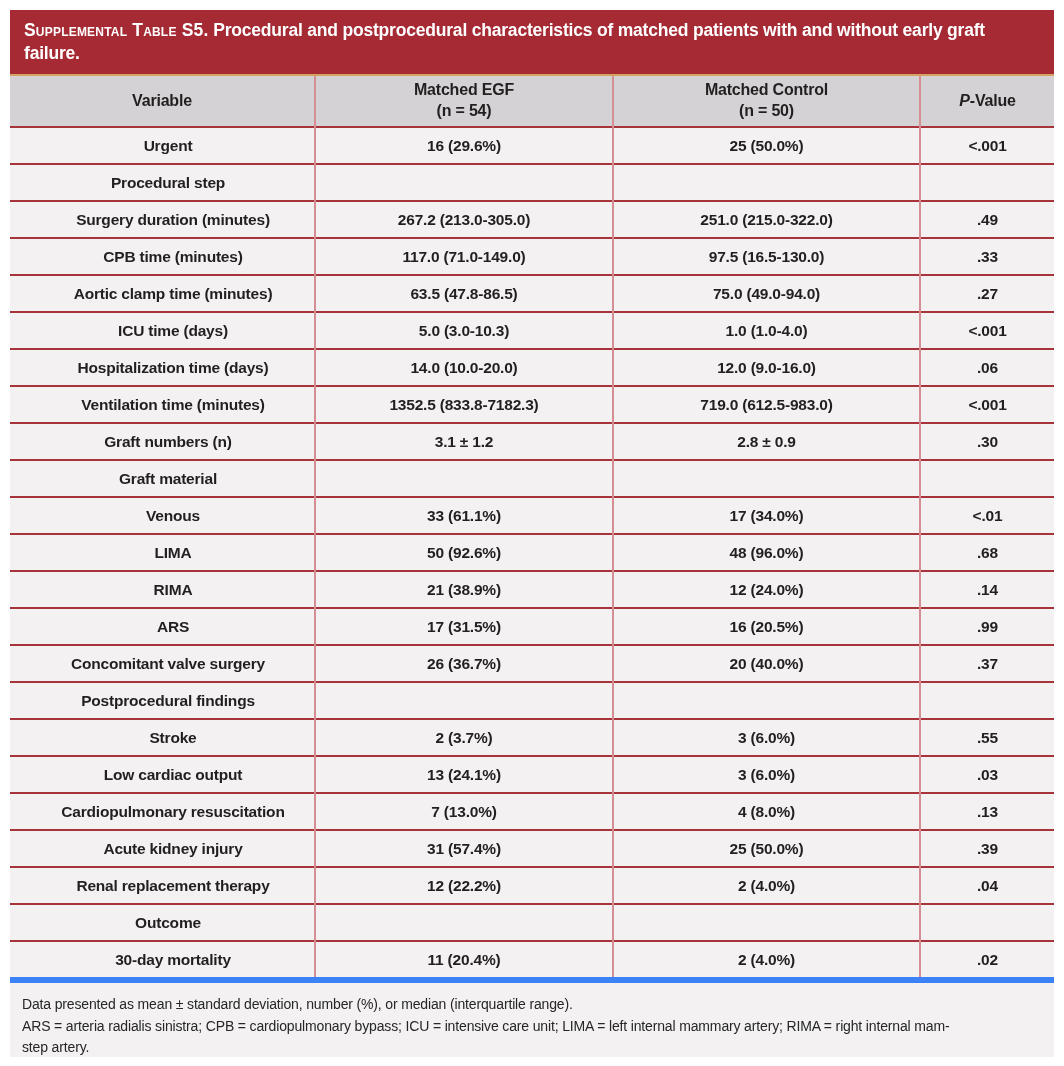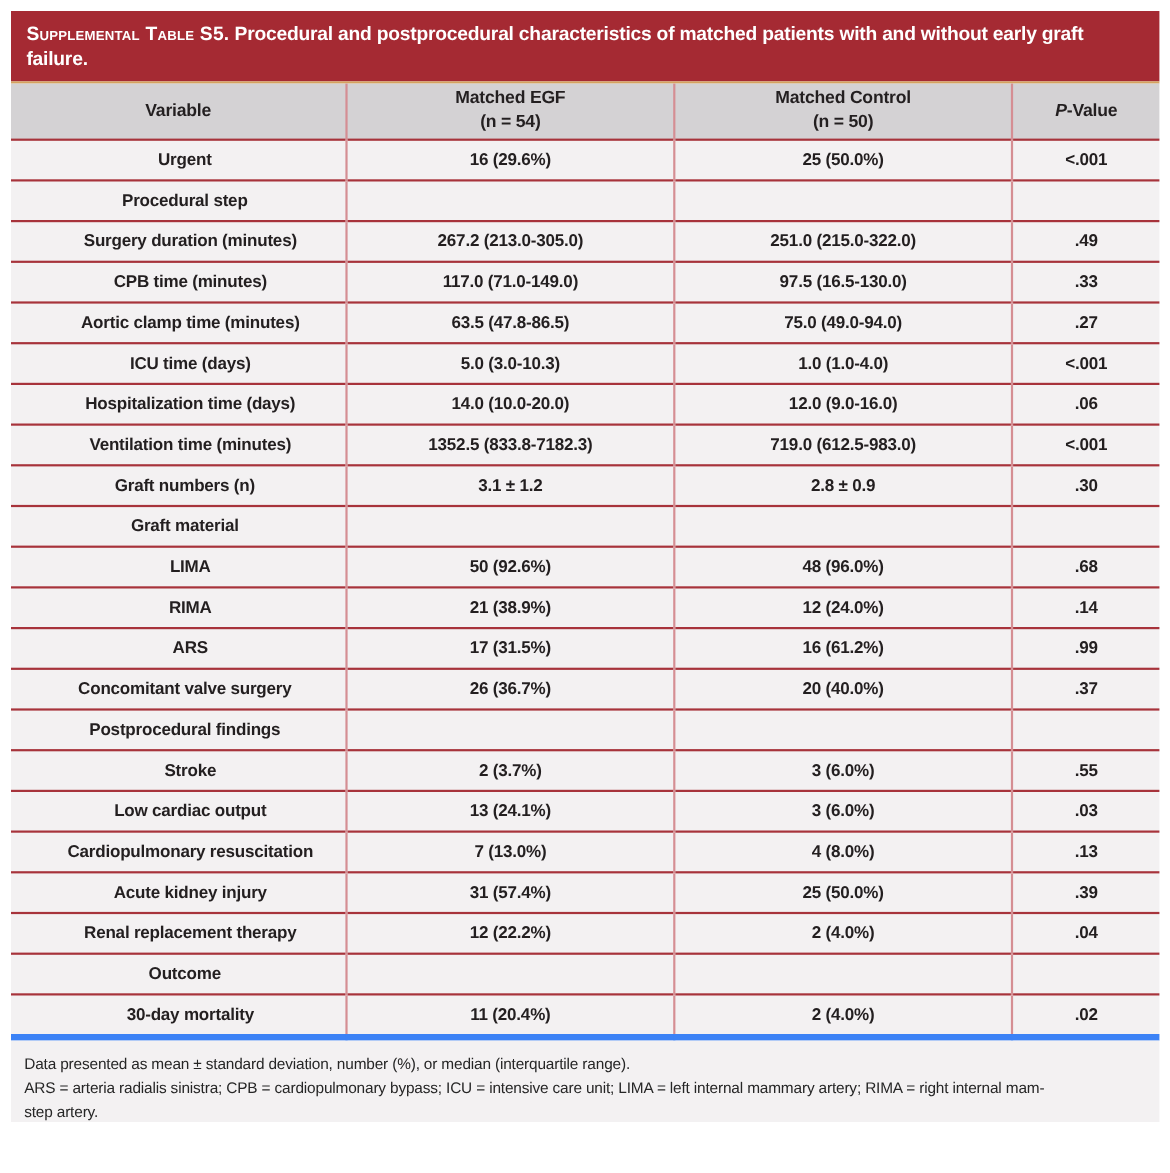--- a/index.html
+++ b/index.html
@@ -156,35 +156,41 @@
           <td class="val">2.8 ± 0.9</td>
           <td class="val">.30</td>
         </tr>
         <tr>
           <td class="var">Graft material</td>
           <td class="val"></td>
           <td class="val"></td>
           <td class="val"></td>
         </tr>
         <tr>
+          <td class="var indent">Venous</td>
+          <td class="val">33 (61.1%)</td>
+          <td class="val">17 (34.0%)</td>
+          <td class="val">&lt;.01</td>
+        </tr>
+        <tr>
           <td class="var indent">LIMA</td>
           <td class="val">50 (92.6%)</td>
           <td class="val">48 (96.0%)</td>
           <td class="val">.68</td>
         </tr>
         <tr>
           <td class="var indent">RIMA</td>
           <td class="val">21 (38.9%)</td>
           <td class="val">12 (24.0%)</td>
           <td class="val">.14</td>
         </tr>
         <tr>
           <td class="var indent">ARS</td>
           <td class="val">17 (31.5%)</td>
-          <td class="val">16 (61.2%)</td>
+          <td class="val">16 (20.5%)</td>
           <td class="val">.99</td>
         </tr>
         <tr>
           <td class="var">Concomitant valve surgery</td>
           <td class="val">26 (36.7%)</td>
           <td class="val">20 (40.0%)</td>
           <td class="val">.37</td>
         </tr>
         <tr>
           <td class="var">Postprocedural findings</td>

